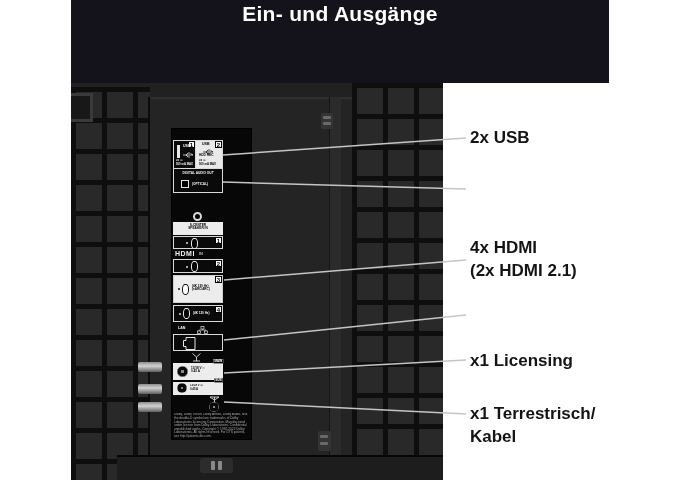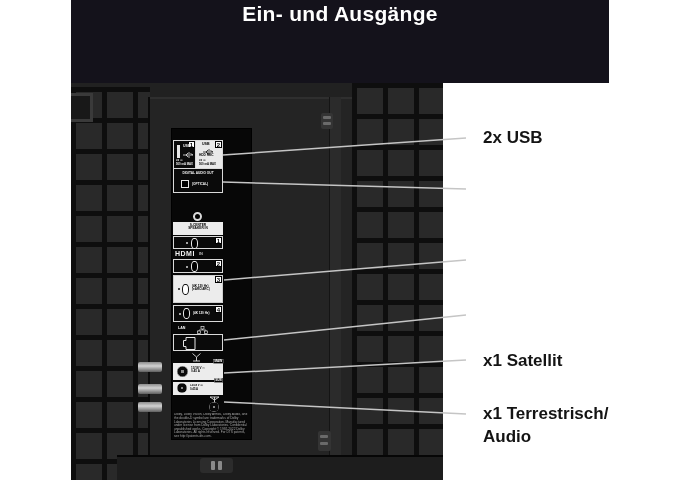--- a/index.html
+++ b/index.html
@@ -63,21 +63,21 @@
   .tag{position:absolute;right:0;top:-4px;background:#000;color:#fff;border:1px solid #cfcfcf;
        font-size:8px;transform:scale(.38);transform-origin:right top;padding:0 2px;font-weight:700;line-height:1.2;}
   .fineprint{position:absolute;left:103px;top:330px;width:78px;height:26px;overflow:hidden;}
   .fineprint .txt{position:absolute;width:192px;font-size:8px;line-height:1.12;transform:scale(.4);
                   transform-origin:0 0;color:#a8a8a8;font-weight:400;}
 
   
   .lines{position:absolute;left:0;top:0;width:680px;height:480px;pointer-events:none;}
   .lines line{stroke:#c5c5c5;stroke-width:1.5;}
   .callout{position:absolute;left:470px;color:#141414;font-size:17px;font-weight:700;
-           line-height:1.35;white-space:pre-line;margin-left:13px;}
+           line-height:1.35;white-space:pre-line;}
 </style>
 </head>
 <body>
 
 <div class="page">
 
   <div class="header">
     <div class="title">Ein- und Ausgänge</div>
   </div>
 
@@ -220,17 +220,19 @@
   <svg class="lines">
     <line x1="223" y1="155" x2="466" y2="138"></line>
     <line x1="223" y1="182" x2="466" y2="189"></line>
     <line x1="224" y1="280" x2="466" y2="260"></line>
     <line x1="224" y1="340" x2="466" y2="315"></line>
     <line x1="224" y1="373" x2="466" y2="360"></line>
     <line x1="224" y1="402" x2="466" y2="414"></line>
   </svg>
 
   <div class="callout" style="top:127px">2x USB</div>
-  <div class="callout" style="top:350px">x1 Satellit</div>
+  <div class="callout" style="top:237px">4x HDMI
+(2x HDMI 2.1)</div>
+  <div class="callout" style="top:350px">x1 Licensing</div>
   <div class="callout" style="top:403px">x1 Terrestrisch/
-Audio</div>
+Kabel</div>
 
 </div>
 
 </body></html>

